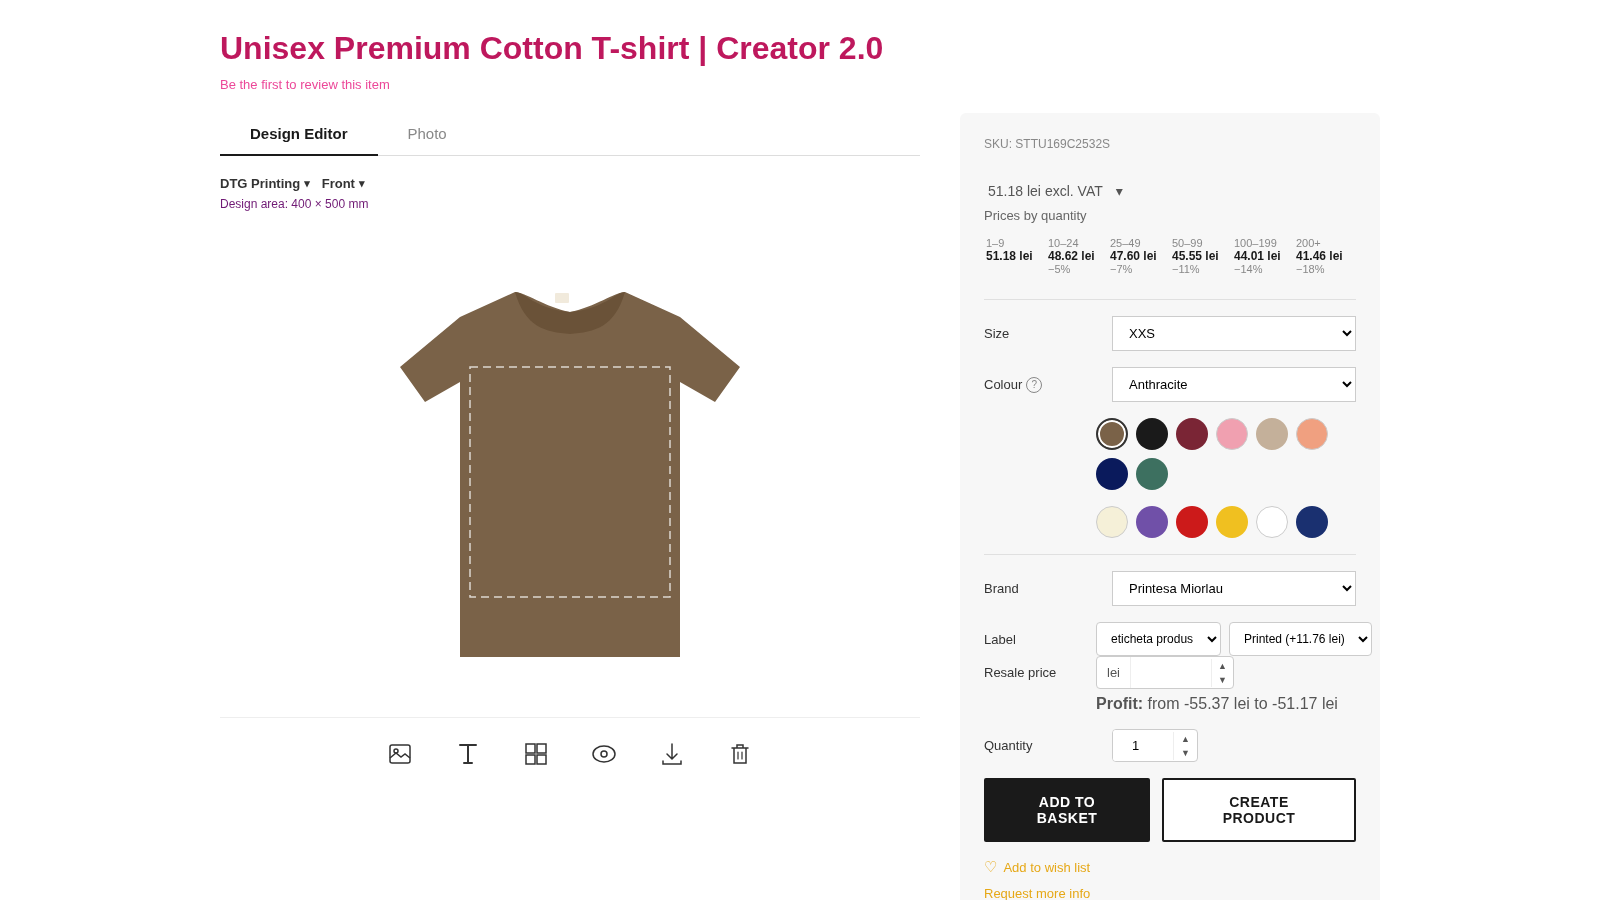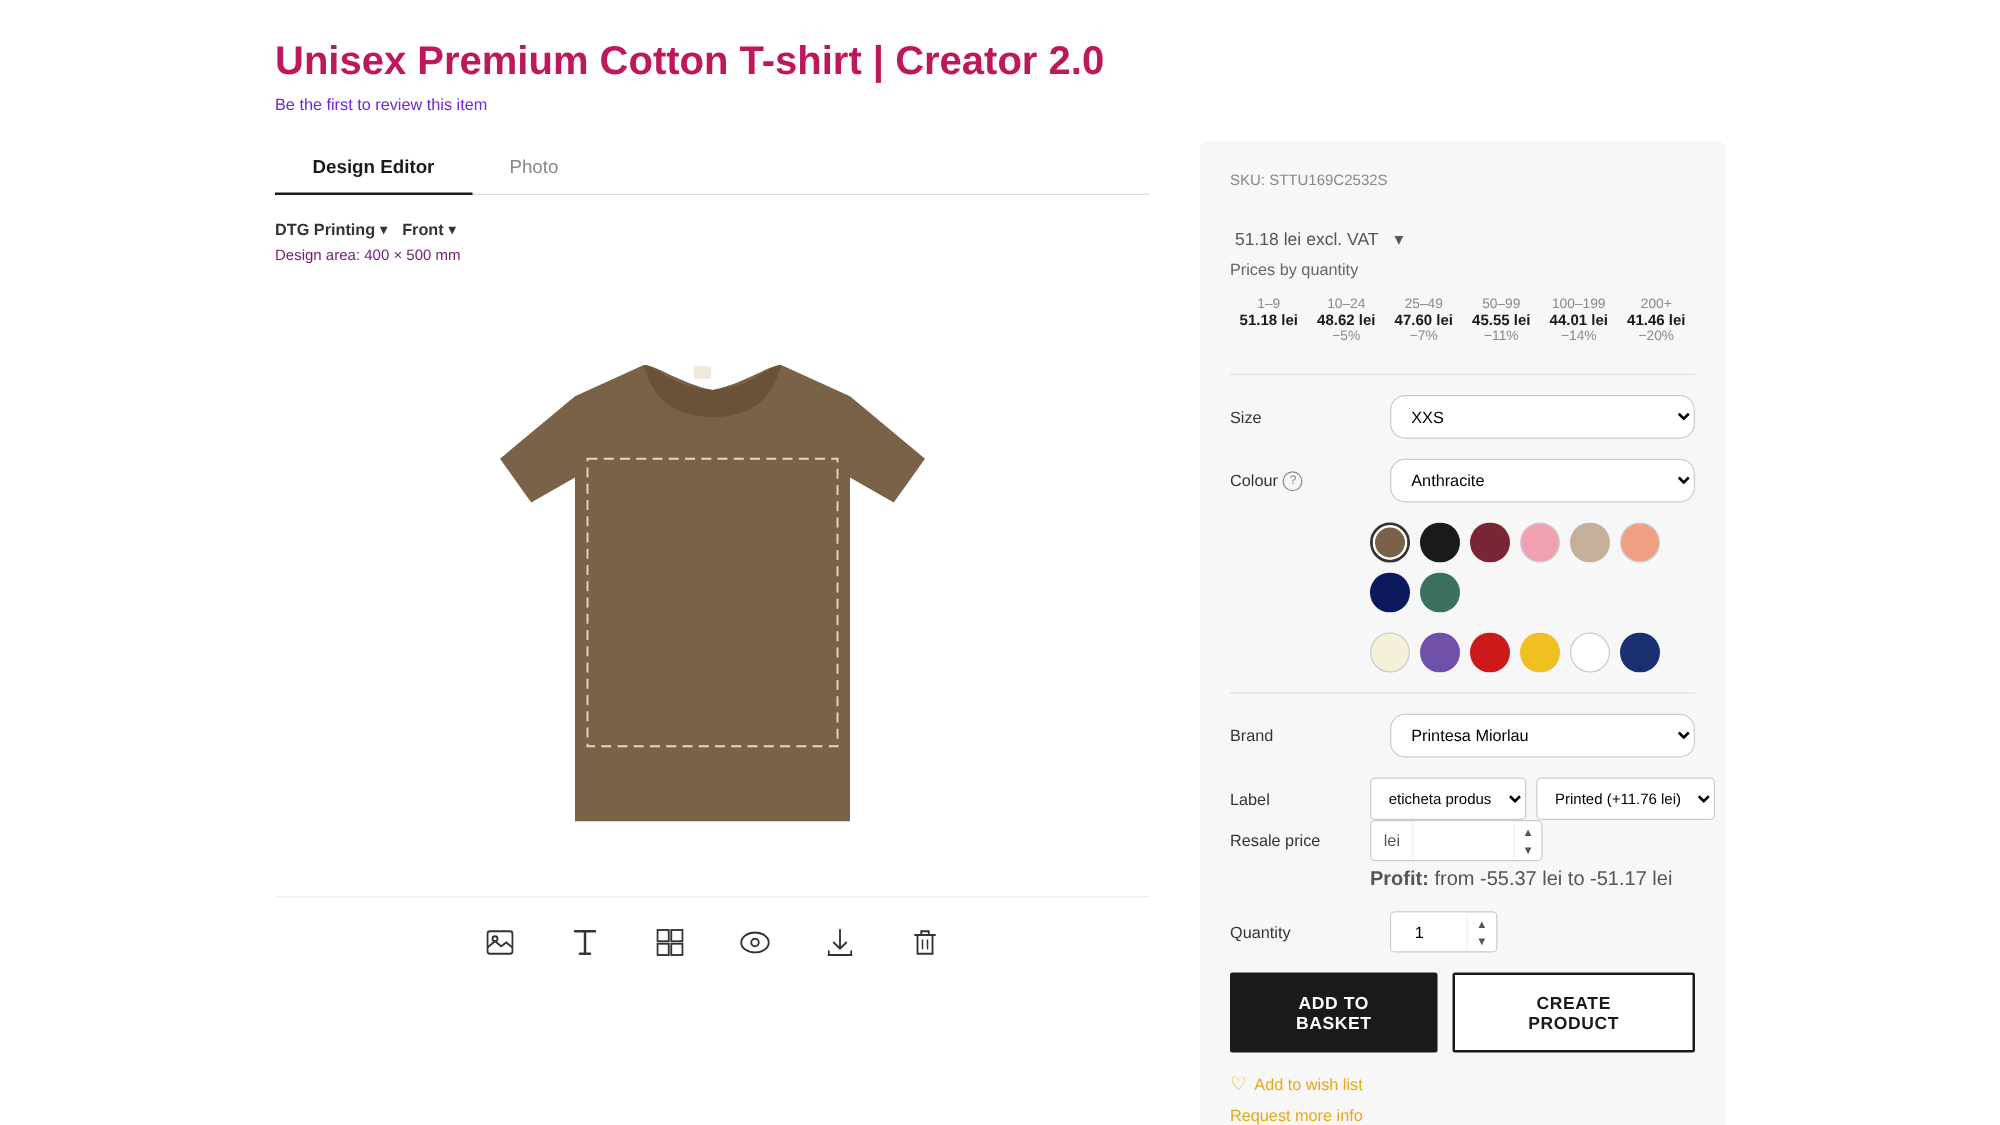--- a/index.html
+++ b/index.html
@@ -19,21 +19,21 @@
     }
 
     .product-title {
       font-size: 32px;
       font-weight: 800;
       color: #be185d;
       margin-bottom: 8px;
     }
 
     .review-link {
-      color: #6d28d9;
+      color: #ec4899;
       font-size: 13px;
       text-decoration: none;
       cursor: pointer;
       margin-top: 40px;
     }
 
     .main-layout {
       display: flex;
       gap: 40px;
       margin-top: 20px;
@@ -173,21 +173,21 @@
 
     .qty-table {
       display: flex;
       gap: 0;
       margin-bottom: 20px;
       font-size: 12px;
     }
 
     .qty-col {
       flex: 1;
-      text-align: center;
+      text-align: left;
       padding: 4px 2px;
     }
 
     .qty-col .qty-range {
       color: #888;
       font-size: 11px;
       display: block;
     }
 
     .qty-col .qty-price {
@@ -231,21 +231,21 @@
       display: inline-flex;
       align-items: center;
       justify-content: center;
       cursor: pointer;
     }
 
     .field-select {
       flex: 1;
       padding: 8px 12px;
       border: 1px solid #ccc;
-      border-radius: 12px;
+      border-radius: 0;
       font-size: 13px;
       background: #fff;
       appearance: auto;
       cursor: pointer;
     }
 
     
     .color-swatches {
       display: flex;
       flex-wrap: wrap;
@@ -590,21 +590,21 @@
           <span class="qty-discount">−11%</span>
         </div>
         <div class="qty-col">
           <span class="qty-range">100–199</span>
           <span class="qty-price">44.01 lei</span>
           <span class="qty-discount">−14%</span>
         </div>
         <div class="qty-col">
           <span class="qty-range">200+</span>
           <span class="qty-price">41.46 lei</span>
-          <span class="qty-discount">−20%</span>
+          <span class="qty-discount">−18%</span>
         </div>
       </div>
 
       <hr class="section-divider">
 
       
       <div class="field-row">
         <label class="field-label">Size</label>
         <select class="field-select">
           <option>XXS</option>

